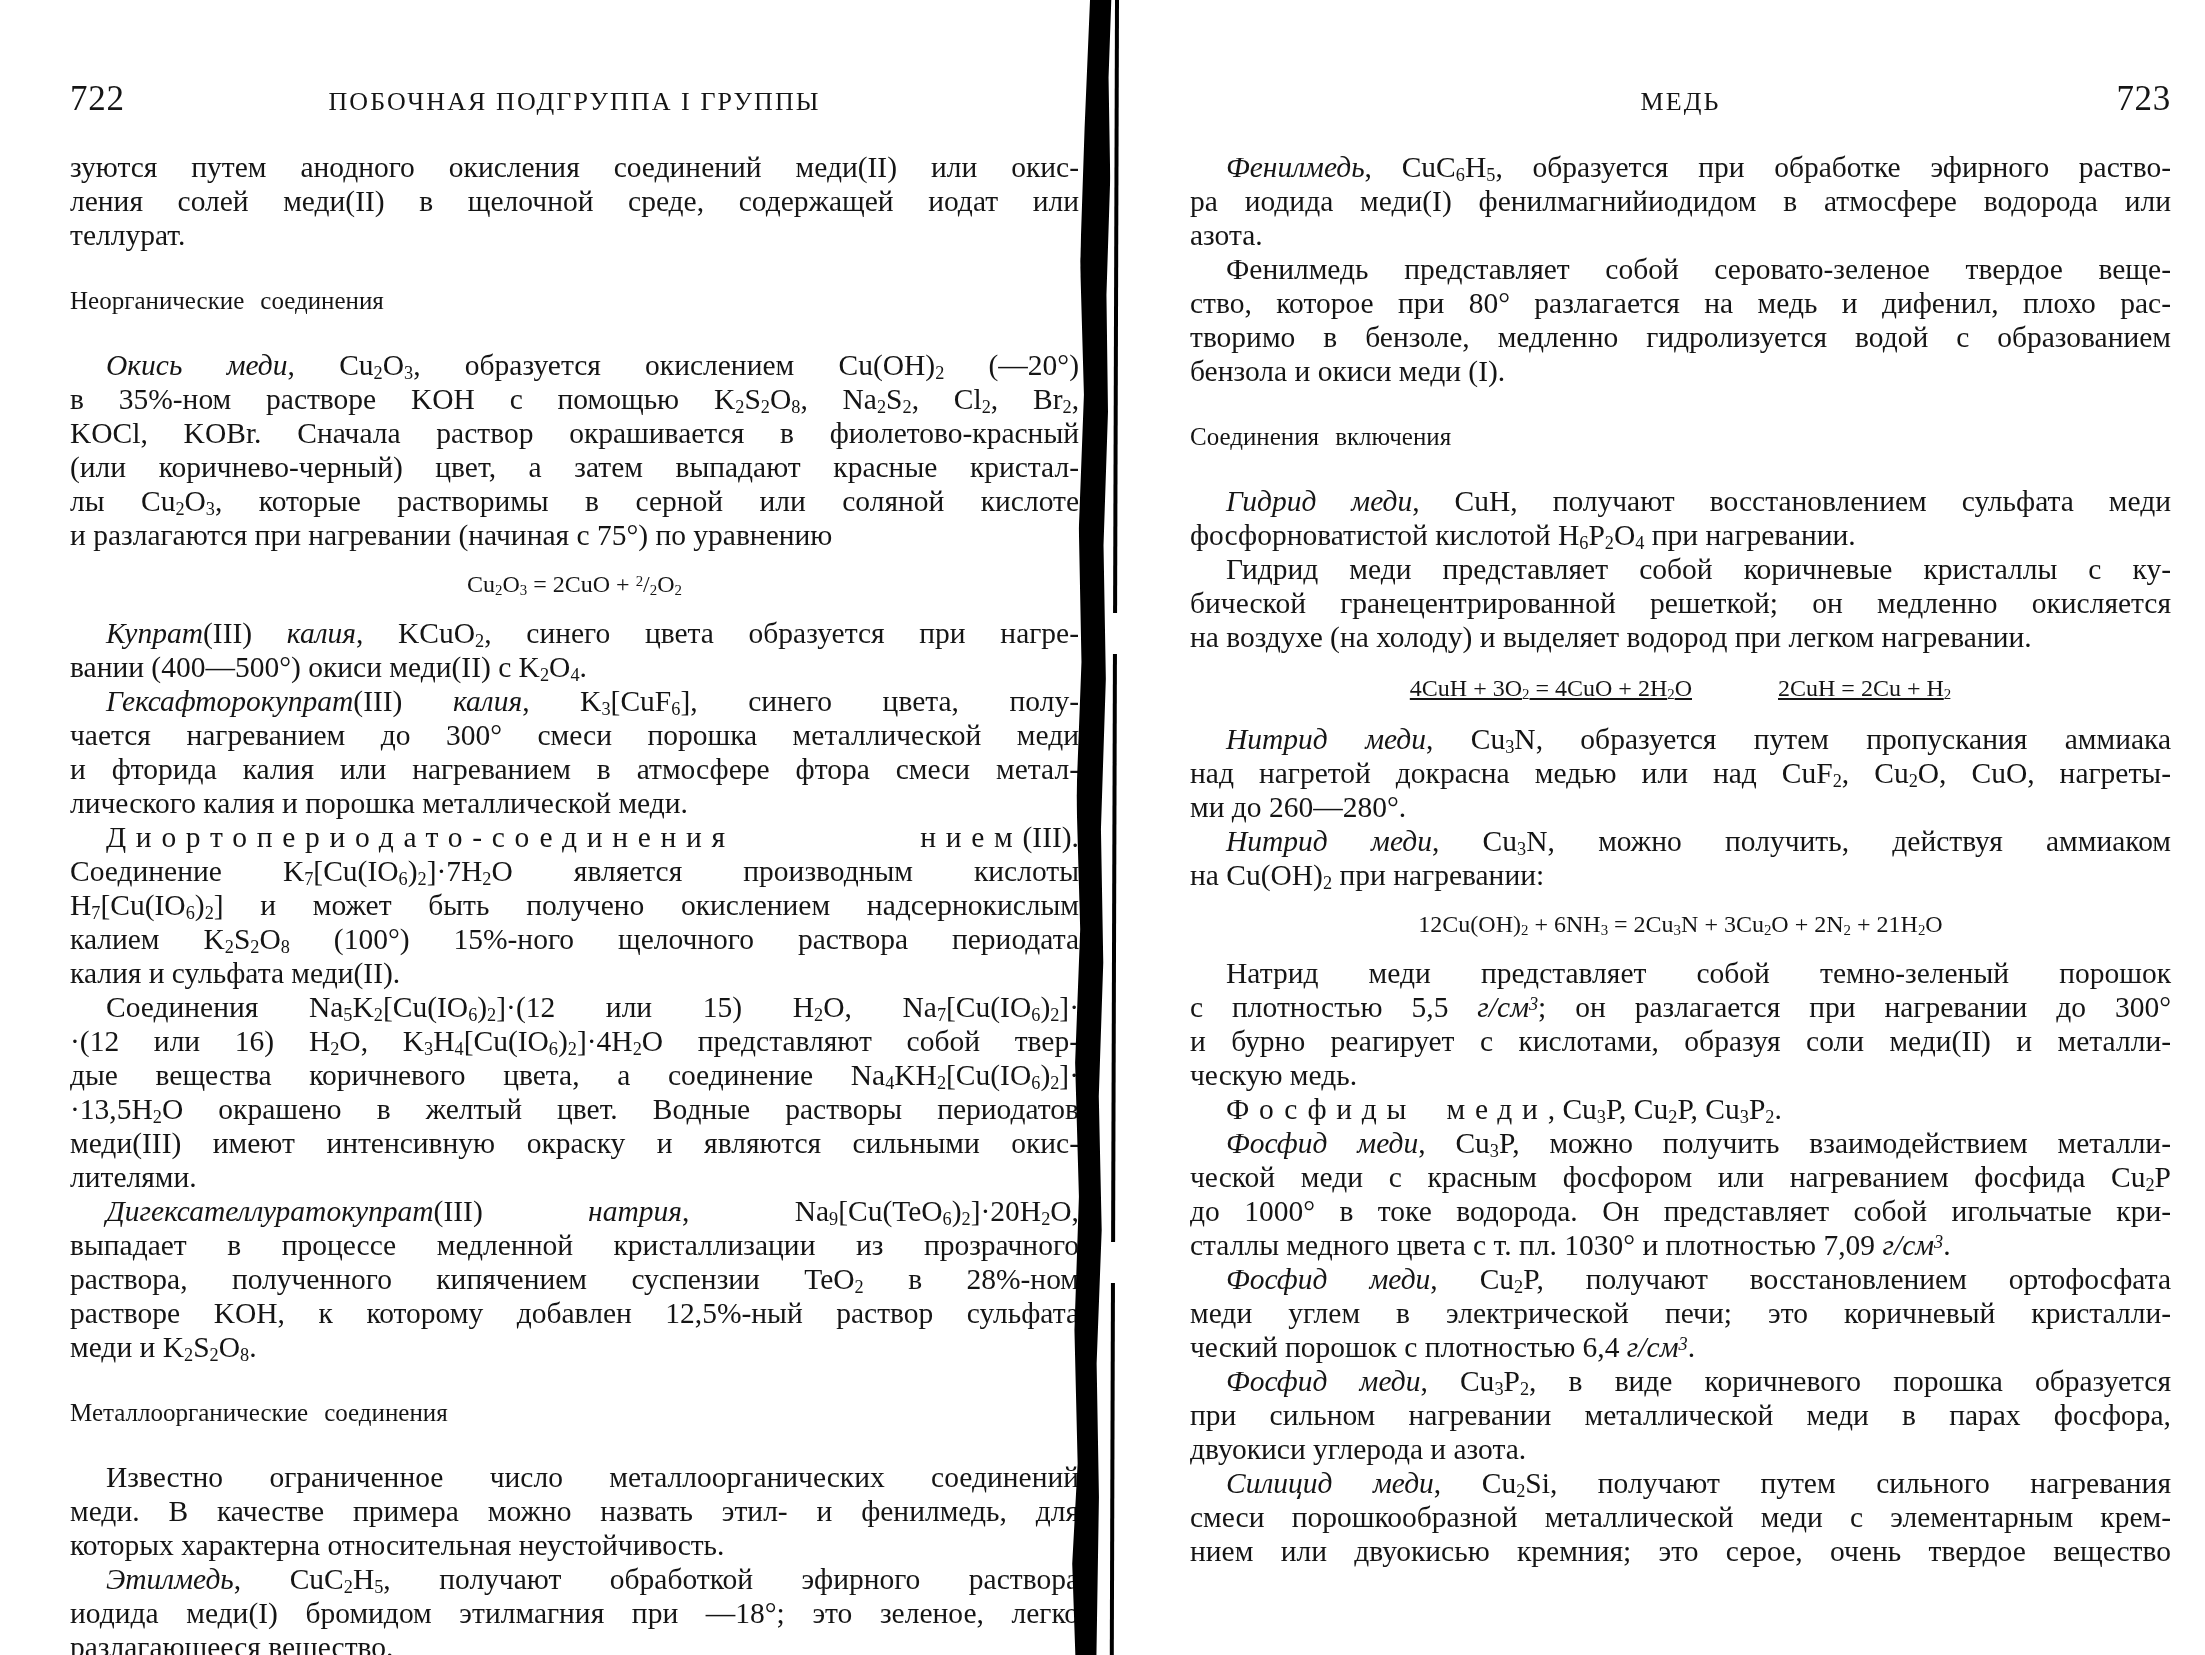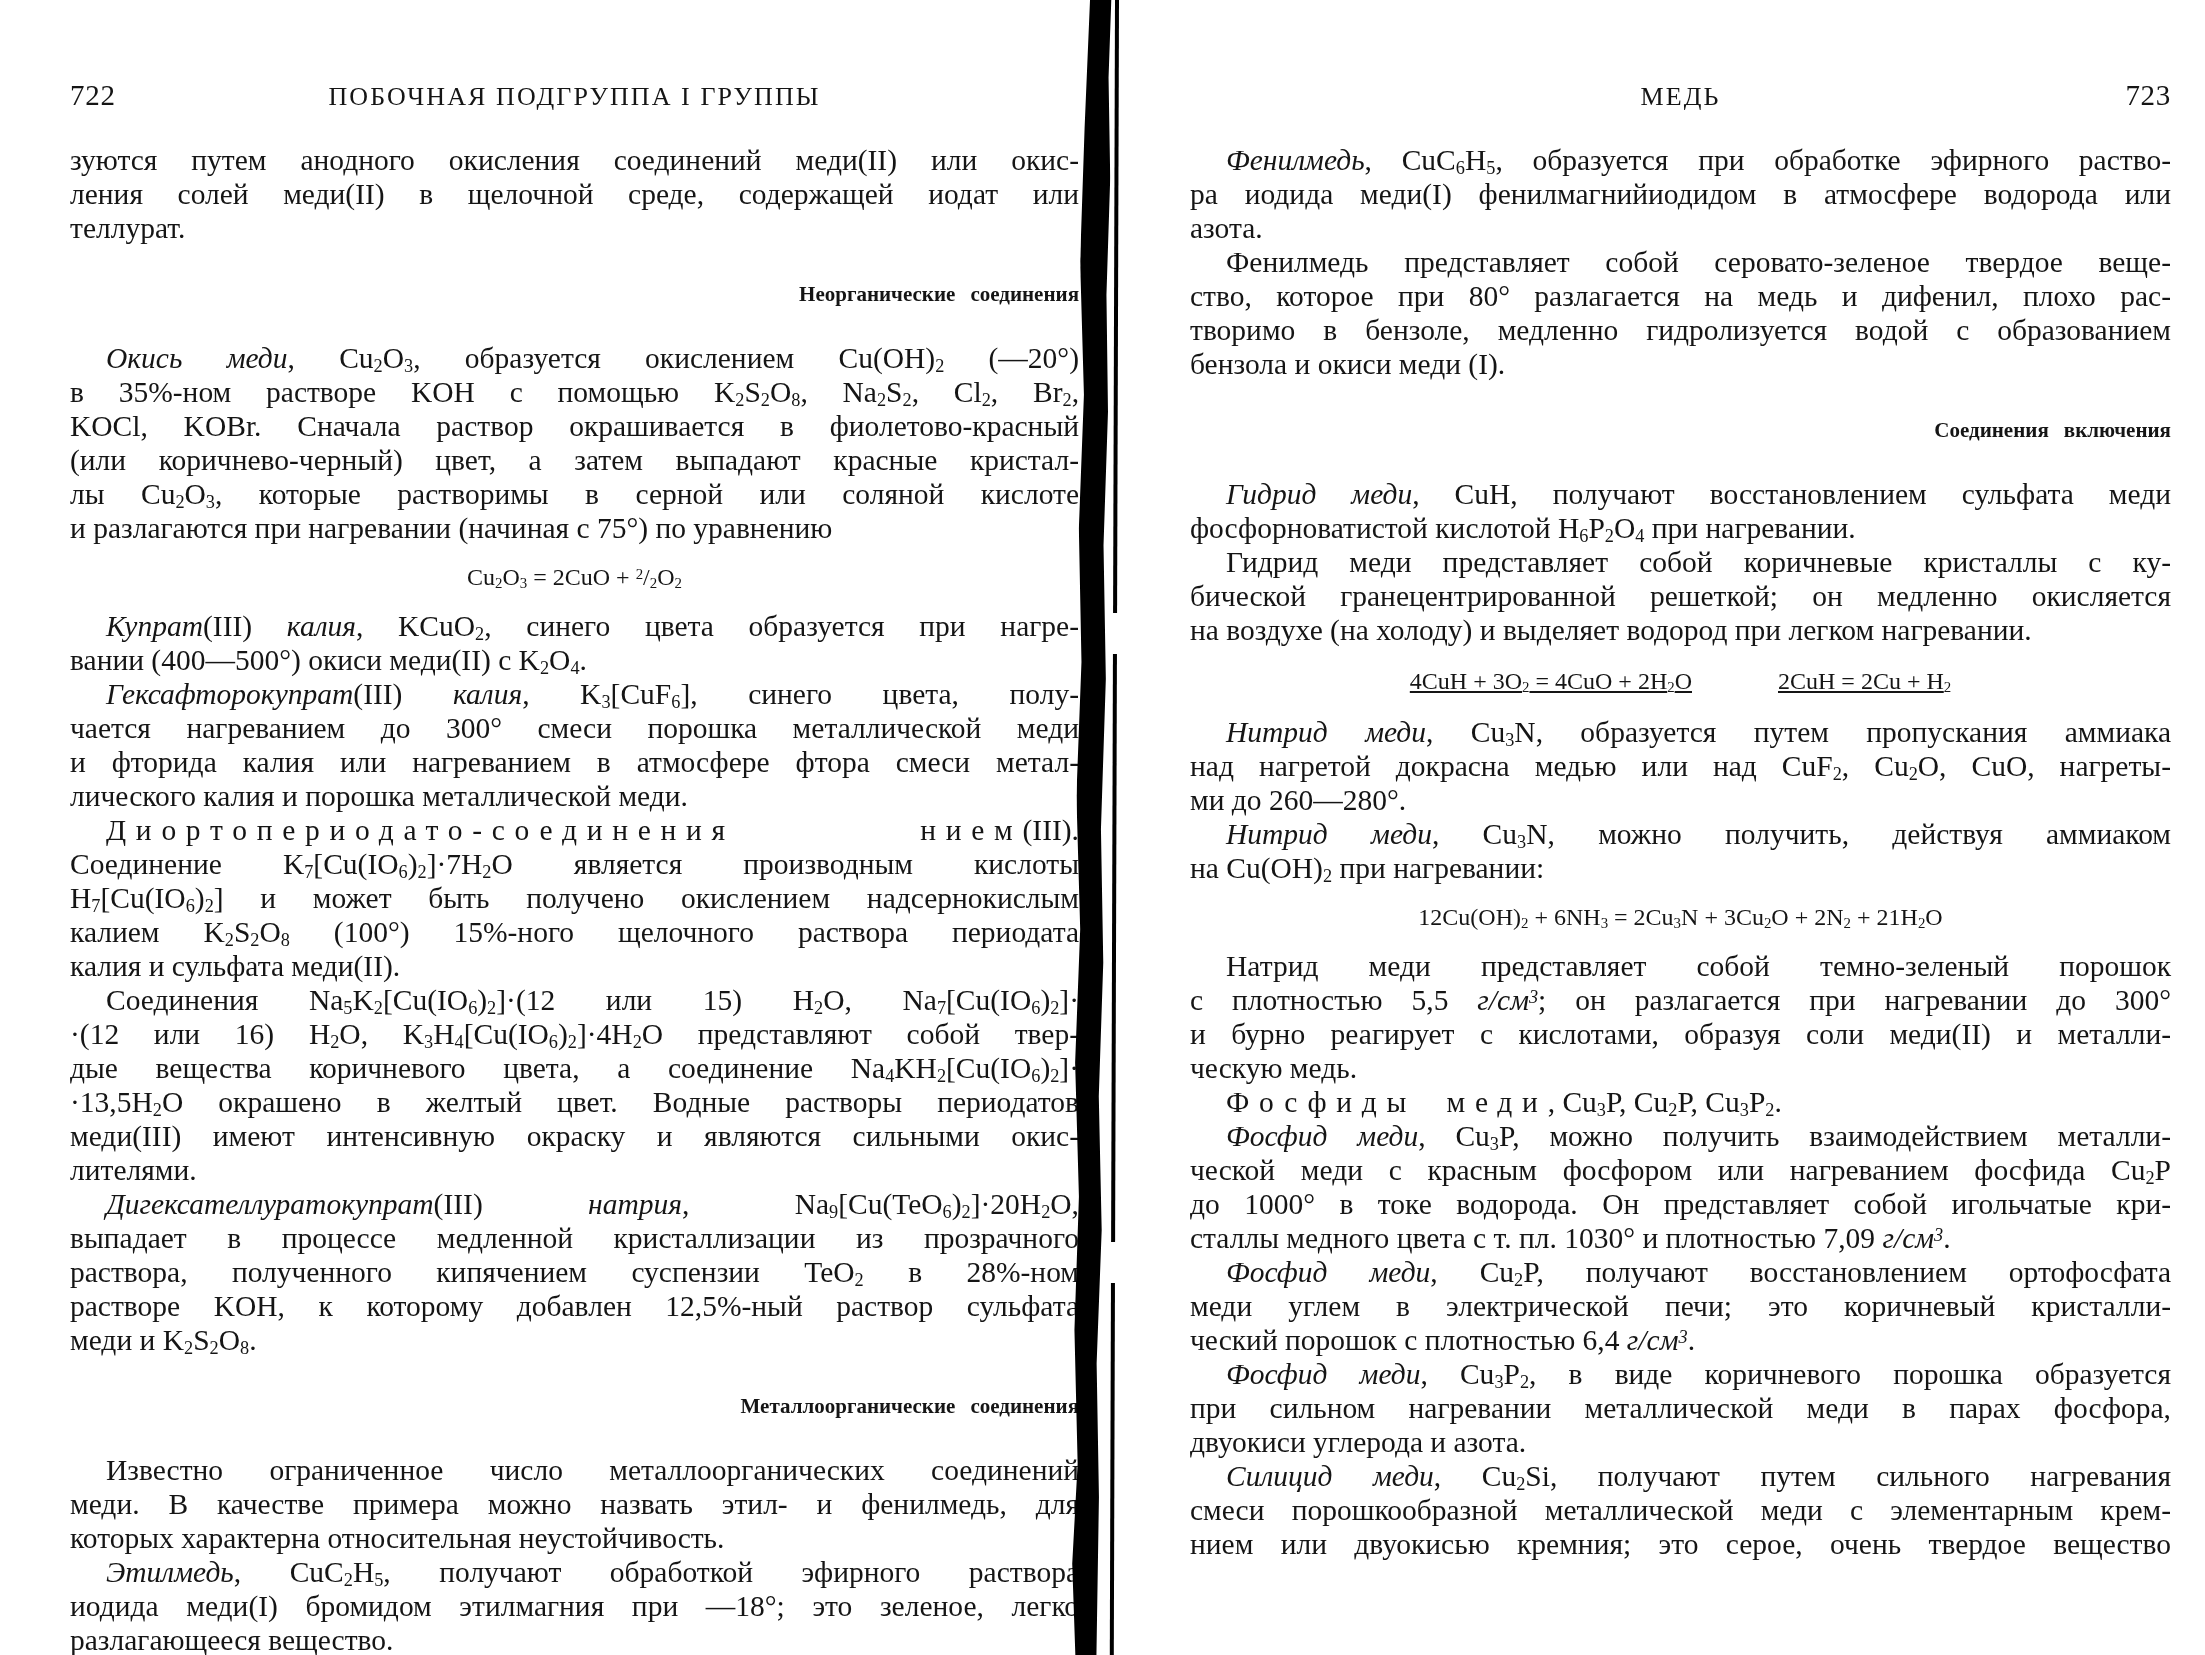--- a/index.html
+++ b/index.html
@@ -5,29 +5,29 @@
   html,body{margin:0;padding:0;}
   body{
     width:2205px;height:1656px;position:relative;overflow:hidden;
     background:#ffffff;color:#151515;
     font-family:"Liberation Serif","DejaVu Serif",serif;
   }
   .page{position:absolute;top:79px;}
   .page-left{left:70px;width:1009px;}
   .page-right{left:1190px;width:981px;height:1577px;}
   .runhead{display:flex;align-items:baseline;font-size:26px;letter-spacing:2.1px;}
-  .runhead .pnum{font-size:29px;letter-spacing:0.7px;width:91px;flex:0 0 auto;}
+  .runhead .pnum{font-size:35px;letter-spacing:0.7px;width:91px;flex:0 0 auto;}
   .runhead .pnum.right{text-align:right;}
   .runhead .rtitle{flex:1 1 auto;text-align:center;font-weight:normal;}
   .content{margin-top:31px;font-size:29.5px;line-height:34px;}
   .para{margin:0;}
   .line{text-align:justify;text-align-last:justify;text-justify:inter-word;white-space:normal;}
   .line.last{text-align-last:left;}
   .para.indent .line:first-child{text-indent:36px;}
-  .heading{font-weight:bold;text-align:right;font-size:21px;word-spacing:9.8px;margin:32px 0 29.5px;}
+  .heading{font-weight:normal;text-align:left;font-size:25px;word-spacing:9.8px;margin:32px 0 29.5px;}
   .equation{text-align:center;font-size:24px;margin:15.4px 0;}
   .equation.pair{display:flex;justify-content:center;gap:86px;margin:17px 0;text-decoration:underline;}
   sub{font-size:62%;vertical-align:-0.22em;line-height:0;}
   sup{font-size:62%;vertical-align:0.38em;line-height:0;}
   .sp{letter-spacing:0.33em;word-spacing:0.45em;}
   .sig{position:absolute;right:25px;top:1576px;font-weight:bold;font-size:29px;}
   .gutter{
     position:absolute;left:1082px;top:-5.6px;width:29.5px;height:1670px;background:#000;
     transform:rotate(0.4deg);transform-origin:top left;
     clip-path:polygon(28% 0,100% 0,92% 5%,100% 11%,90% 18%,98% 25%,86% 33%,97% 41%,84% 50%,95% 58%,83% 66%,96% 74%,82% 82%,93% 90%,88% 100%,18% 100%,4% 94%,20% 88%,6% 80%,18% 72%,2% 64%,16% 56%,0% 48%,14% 40%,2% 32%,16% 24%,0% 16%,12% 8%);

